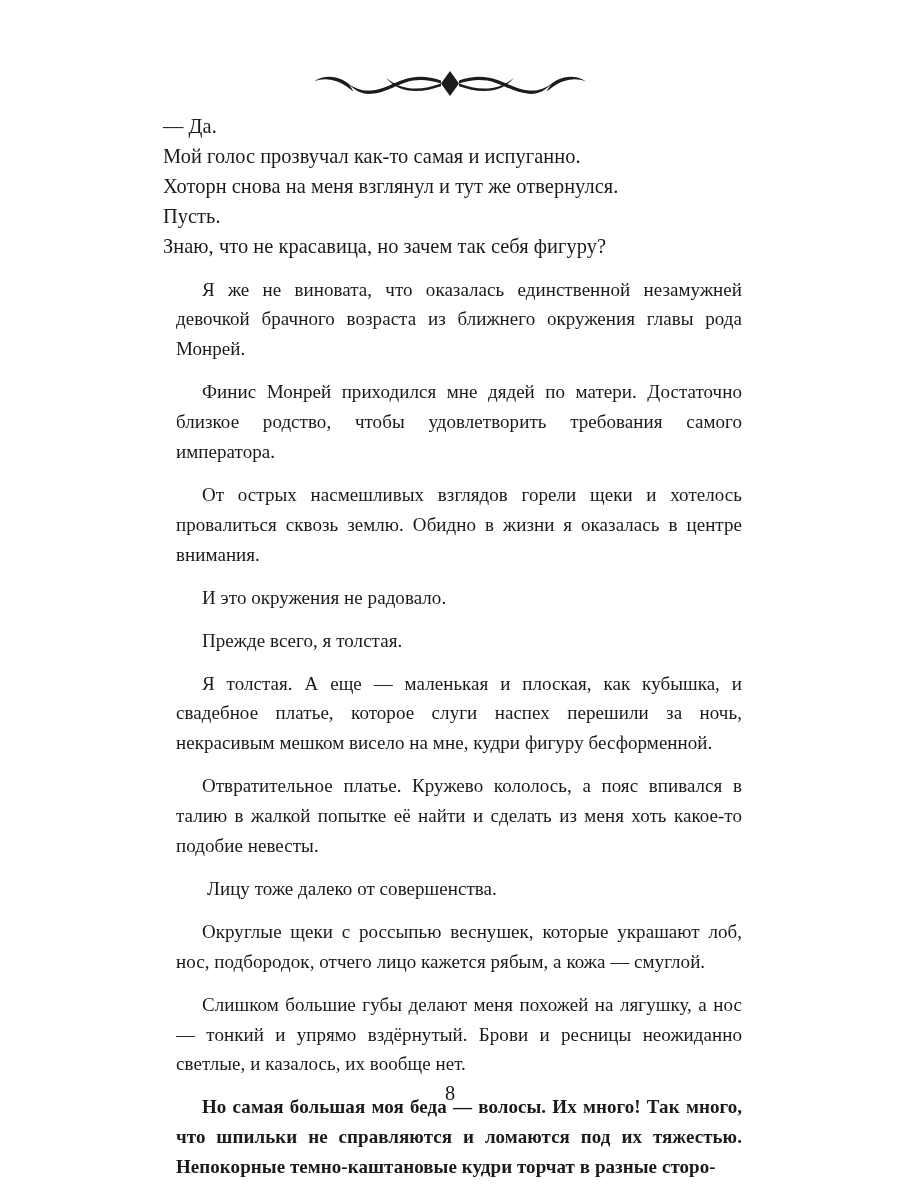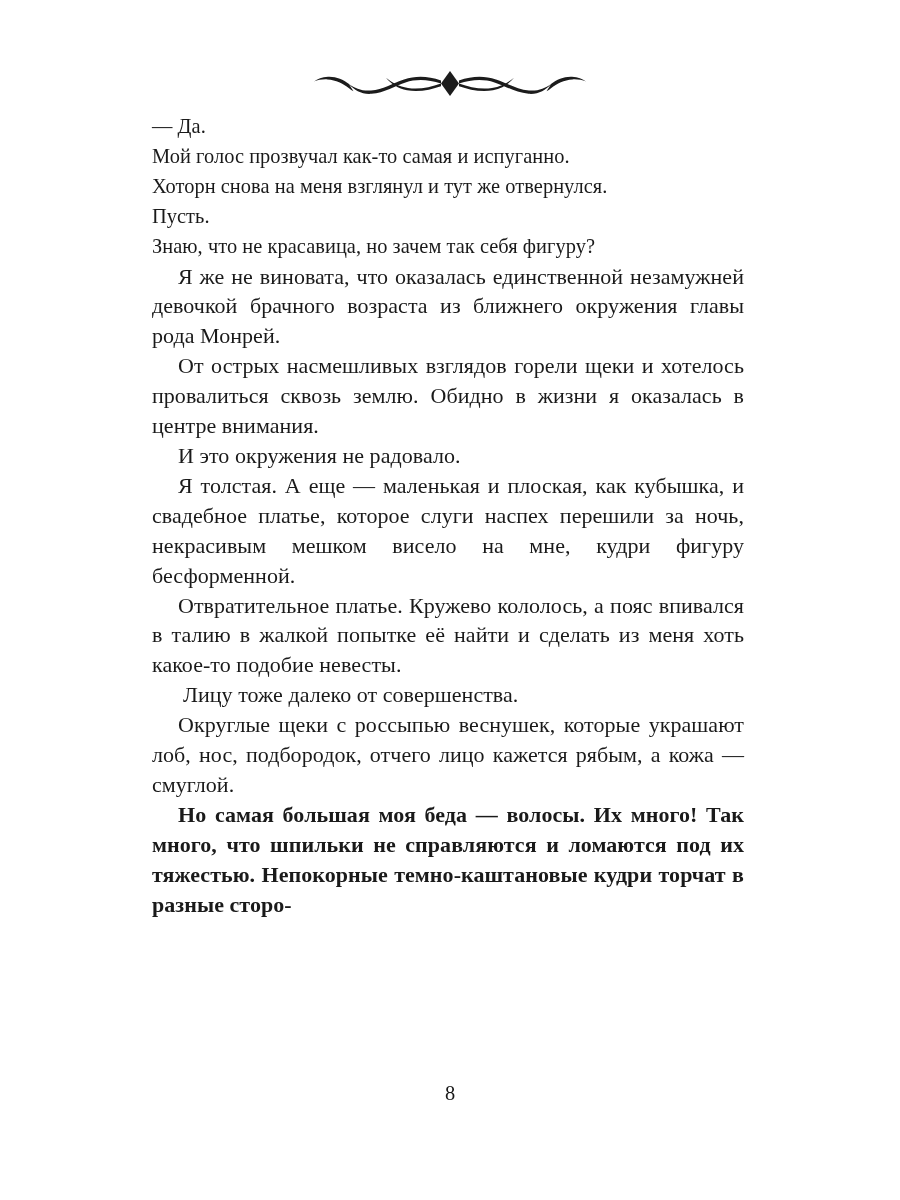--- a/index.html
+++ b/index.html
@@ -37,35 +37,35 @@
   .ornament {
     display: block;
     width: 272px;
     height: 44px;
   }
 
   
   .body-text {
     position: absolute;
     top: 112px;
-    left: 152px;
+    left: 163px;
     width: 592px;
   }
 
   .line {
     font-size: 20.4px;
     line-height: 29.9px;
     text-align: left;
     white-space: nowrap;
     letter-spacing: 0.05px;
   }
 
   p.para {
-    margin: 0;
-    font-size: 22px;
+    margin: 13px;
+    font-size: 19px;
     line-height: 29.9px;
     text-align: justify;
     text-justify: inter-word;
     text-indent: 26px;
     letter-spacing: 0.05px;
     hyphens: none;
   }
   p.para.wide-indent {
     text-indent: 31px;
   }
@@ -141,25 +141,28 @@
 
   <div class="body-text">
 
     <div class="line">— Да.</div>
     <div class="line">Мой голос прозвучал как-то самая и испуганно.</div>
     <div class="line">Хоторн снова на меня взглянул и тут же отвернулся.</div>
     <div class="line">Пусть.</div>
     <div class="line">Знаю, что не красавица, но зачем так себя фигуру?</div>
 
     <p class="para">Я же не виновата, что оказалась единственной незамужней девочкой брачного возраста из ближнего окружения главы рода Монрей.</p>
+    <p class="para">Финис Монрей приходился мне дядей по матери. Достаточно близкое родство, чтобы удовлетворить требования самого императора.</p>
     <p class="para">От острых насмешливых взглядов горели щеки и хотелось провалиться сквозь землю. Обидно в жизни я оказалась в центре внимания.</p>
     <p class="para">И это окружения не радовало.</p>
+    <p class="para">Прежде всего, я толстая.</p>
     <p class="para">Я толстая. А еще — маленькая и плоская, как кубышка, и свадебное платье, которое слуги наспех перешили за ночь, некрасивым мешком висело на мне, кудри фигуру бесформенной.</p>
     <p class="para">Отвратительное платье. Кружево кололось, а пояс впивался в талию в жалкой попытке её найти и сделать из меня хоть какое-то подобие невесты.</p>
     <p class="para wide-indent"> Лицу тоже далеко от совершенства.</p>
     <p class="para">Округлые щеки с россыпью веснушек, которые украшают лоб, нос, подбородок, отчего лицо кажется рябым, а кожа — смуглой.</p>
+    <p class="para">Слишком большие губы делают меня похожей на лягушку, а нос — тонкий и упрямо вздёрнутый. Брови и ресницы неожиданно светлые, и казалось, их вообще нет.</p>
     <p class="para clipped">Но самая большая моя беда — волосы. Их много! Так много, что шпильки не справляются и ломаются под их тяжестью. Непокорные темно-каштановые кудри торчат в разные сторо-</p>
 
   </div>
 
   <div class="folio">8</div>
 
 </div>
 
 </body></html>

